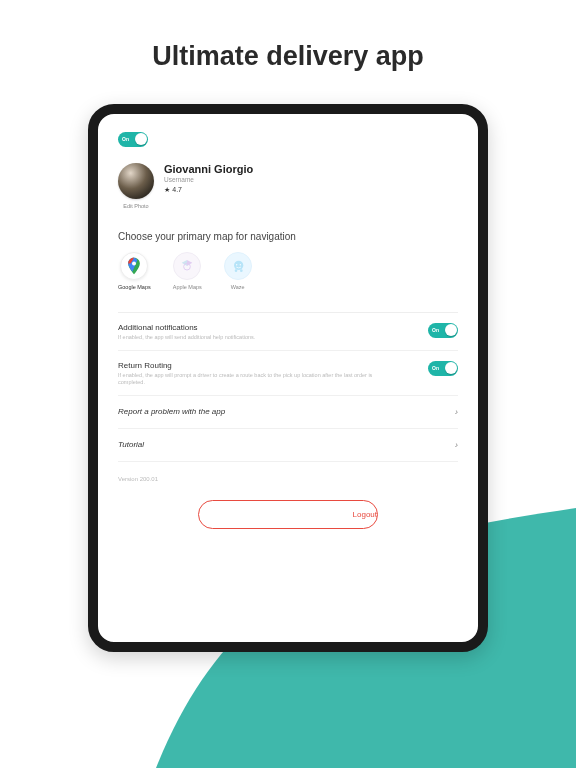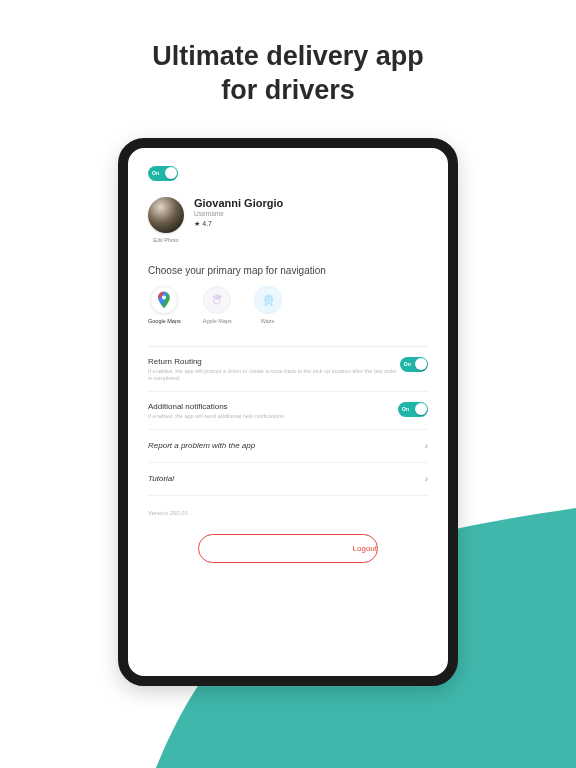--- a/index.html
+++ b/index.html
@@ -26,21 +26,21 @@
     color: #2a2a2a;
     line-height: 1.25;
     margin-top: 40px;
     margin-bottom: 30px;
     position: relative;
     z-index: 2;
   }
   .tablet {
     position: relative;
     z-index: 2;
-    width: 340px;
+    width: 400px;
     height: 548px;
     margin: 0 auto;
     background: #ffffff;
     border: 10px solid #1a1a1a;
     border-radius: 26px;
     box-shadow: 0 6px 20px rgba(0,0,0,0.18);
     overflow: hidden;
   }
   .screen {
     width: 100%;
@@ -181,21 +181,20 @@
 </style>
 </head>
 <body>
 
 <svg class="bg-wave" viewBox="0 0 420 320" preserveAspectRatio="xMaxYMax slice">
   <path d="M 0 320 C 80 120, 220 90, 420 60 L 420 320 Z" fill="#3fb8ab"></path>
 </svg>
 
 <div class="headline">
   <span>Ultimate delivery app</span><br>
-  <span>for drivers</span>
 </div>
 
 <div class="tablet">
   <div class="screen">
 
     <div class="toggle">
       <span class="lbl">On</span>
       <span class="knob"></span>
     </div>
 
@@ -249,33 +248,33 @@
             </svg>
         </div>
         <div class="map-label">Waze</div>
       </div>
     </div>
 
     <hr class="divider">
 
     <div class="setting-row">
       <div>
-        <div class="setting-title">Return Routing</div>
-        <div class="setting-desc">If enabled, the app will prompt a driver to create a route back to the pick up location after the last order is completed.</div>
+        <div class="setting-title">Additional notifications</div>
+        <div class="setting-desc">If enabled, the app will send additional help notifications.</div>
       </div>
       <div class="toggle">
         <span class="lbl">On</span>
         <span class="knob"></span>
       </div>
     </div>
 
     <div class="setting-row">
       <div>
-        <div class="setting-title">Additional notifications</div>
-        <div class="setting-desc">If enabled, the app will send additional help notifications.</div>
+        <div class="setting-title">Return Routing</div>
+        <div class="setting-desc">If enabled, the app will prompt a driver to create a route back to the pick up location after the last order is completed.</div>
       </div>
       <div class="toggle">
         <span class="lbl">On</span>
         <span class="knob"></span>
       </div>
     </div>
 
     <div class="link-row">
       <div class="link-title">Report a problem with the app</div>
       <div class="chev">›</div>

